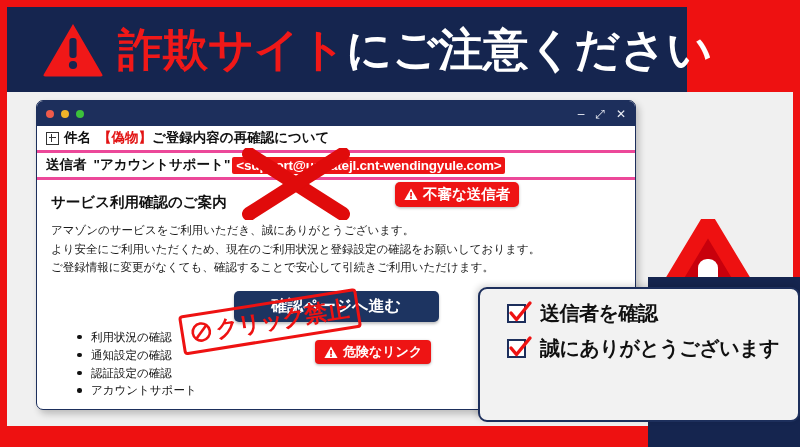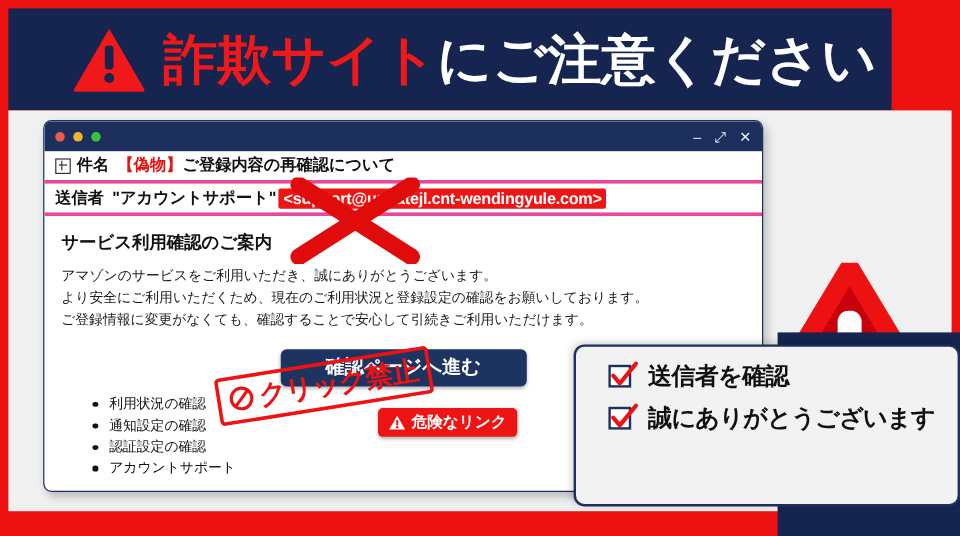--- a/index.html
+++ b/index.html
@@ -5,23 +5,23 @@
   html,body{margin:0;padding:0;}
   body{
     width:800px;height:447px;overflow:hidden;
     font-family:"Liberation Sans","DejaVu Sans",sans-serif;
     background:#f0f0f0;
   }
   .stage{position:relative;width:800px;height:447px;background:#ee1111;overflow:hidden;}
 
   
   .banner{
-    position:absolute;left:7px;top:7px;width:736px;height:85px;
+    position:absolute;left:7px;top:7px;width:680px;height:85px;
     background:#15254f;display:flex;align-items:center;gap:14px;
-    padding-left:53px;box-sizing:border-box;
+    padding-left:35px;box-sizing:border-box;
   }
   .banner-tri{width:62px;height:56px;position:relative;flex:0 0 auto;}
   .banner-tri svg{display:block;}
   .banner-text{font-size:45px;font-weight:bold;letter-spacing:0px;white-space:nowrap;line-height:1;}
   .banner-text .red{color:#f01818;}
   .banner-text .white{color:#ffffff;}
 
   
   .content{
     position:absolute;left:7px;top:92px;width:786px;height:334px;
@@ -203,20 +203,30 @@
     </div>
   </div>
 
   <div class="redx">
     <svg width="112" height="72" viewBox="0 0 112 72">
       <line x1="9" y1="6" x2="103" y2="66" stroke="#e00b0b" stroke-width="14" stroke-linecap="round"></line>
       <line x1="103" y1="6" x2="9" y2="66" stroke="#e00b0b" stroke-width="14" stroke-linecap="round"></line>
     </svg>
   </div>
 
+  <div class="badge" id="sender-badge">
+    <span class="tri">
+      <svg width="14" height="13" viewBox="0 0 14 13">
+        <path d="M7 0.5 L13.6 12 L0.4 12 Z" fill="#ffffff"></path>
+        <rect x="6.2" y="4" width="1.7" height="4.4" fill="#ee1414"></rect>
+        <circle cx="7" cy="10" r="1" fill="#ee1414"></circle>
+      </svg>
+    </span>
+    <span>不審な送信者</span>
+  </div>
 
   <div class="stamp">
     <span class="noentry">
       <svg width="21" height="21" viewBox="0 0 21 21">
         <circle cx="10.5" cy="10.5" r="8.6" fill="none" stroke="#ee1212" stroke-width="2.6"></circle>
         <line x1="4.6" y1="16.4" x2="16.4" y2="4.6" stroke="#ee1212" stroke-width="2.6"></line>
       </svg>
     </span>
     <span class="stamp-txt">クリック禁止</span>
   </div>

